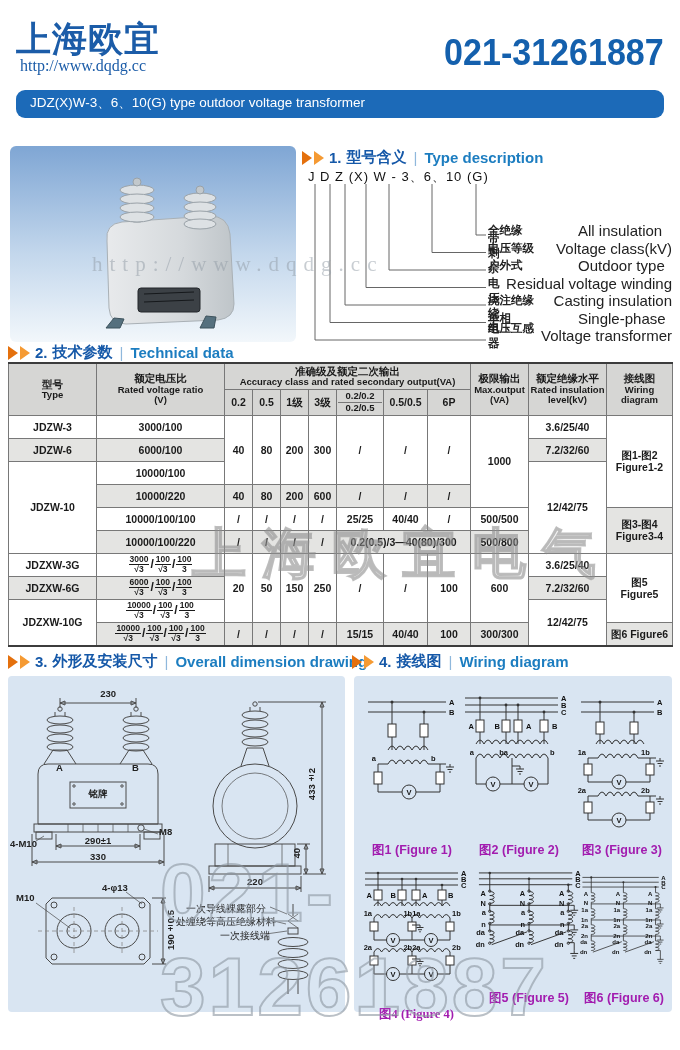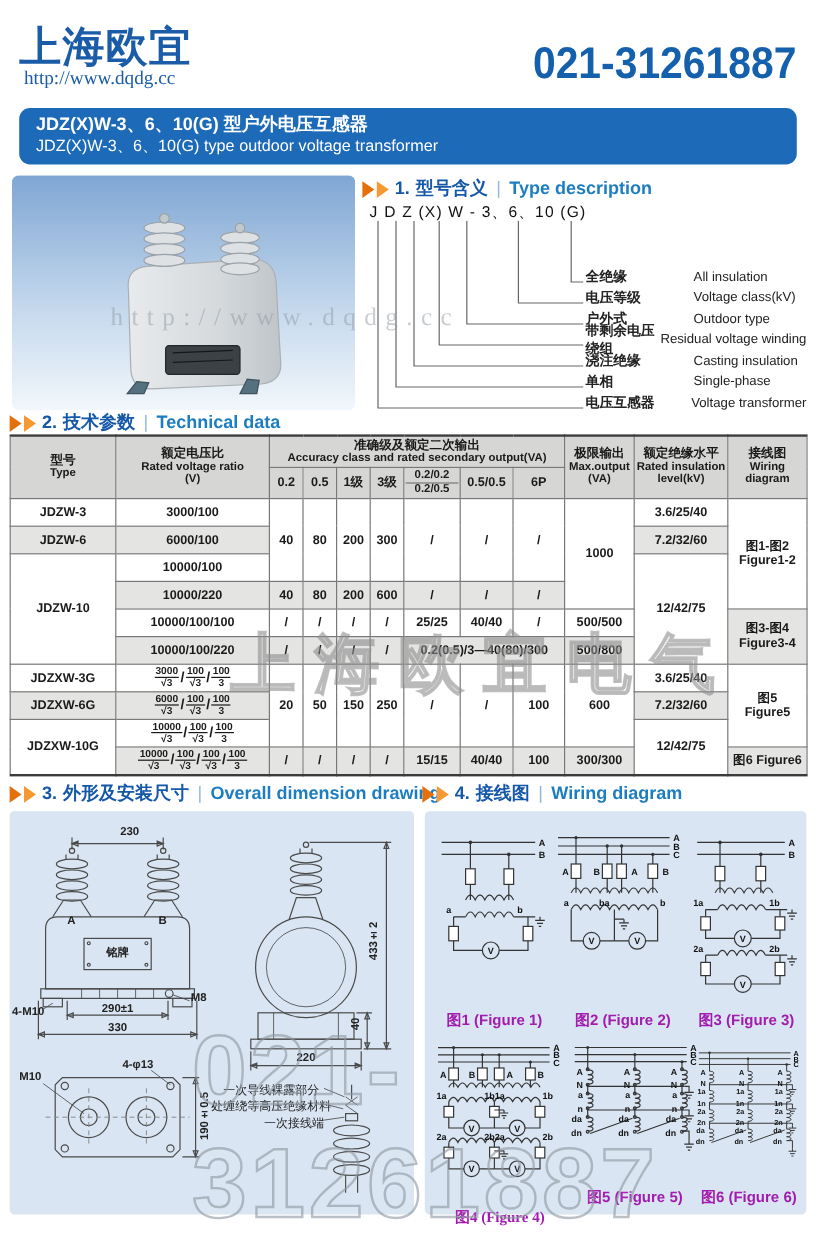--- a/index.html
+++ b/index.html
@@ -20,21 +20,21 @@
   .sec .bar{color:#8fb8dc;font-size:15px;margin:0 2px;}
   .sec .en{font-size:15px;color:#1c7dc0;font-weight:bold;}
   
   .photo-panel{position:absolute;left:10px;top:146px;width:286px;height:196px;border-radius:6px;overflow:hidden;}
   
   .type-code{position:absolute;left:308px;top:168px;font-size:13px;font-weight:normal;color:#111;letter-spacing:1px;}
   #fork-svg{position:absolute;left:300px;top:184px;}
   #fork-labels{position:absolute;left:488px;top:222px;width:184px;}
   .fork-row{display:flex;height:17.5px;align-items:center;}
   .fzh{width:90px;font-size:11.5px;font-weight:bold;color:#222;}
-  .fen{font-size:11px;color:#222;white-space:nowrap;}
+  .fen{font-size:15px;color:#222;white-space:nowrap;}
   
   #tech-table{position:absolute;left:8px;top:362px;width:664px;border-collapse:collapse;table-layout:fixed;
               text-align:center;font-size:10.5px;font-weight:bold;color:#1a1a1a;
               border-top:2px solid #3c3c3c;border-bottom:2px solid #3c3c3c;}
   #tech-table th,#tech-table td{border:1px solid #787878;padding:1px 1px;line-height:1.15;overflow:hidden;}
   #tech-table thead th{background:#d6d6d4;font-weight:bold;}
   #tech-table td{height:20px;background:#fff;}
   #tech-table td.sh{background:#e4e4e2;}
   .hsm{font-size:9.5px;display:block;}
   .sub2 span{display:block;font-size:9.5px;}
@@ -70,21 +70,20 @@
 </head>
 <body>
 
 <div id="page">
 
   <div class="company">上海欧宜</div>
   <div class="website">http://www.dqdg.cc</div>
   <div class="phone">021-31261887</div>
 
   <div class="banner">
-    <div class="l1">JDZ(X)W-3、6、10(G) 型户外电压互感器</div>
     <div class="l2">JDZ(X)W-3、6、10(G) type outdoor voltage transformer</div>
   </div>
 
   <div class="photo-panel">
     <svg width="286" height="196" viewBox="0 0 286 196">
       <defs>
         <linearGradient id="sky" x1="0" y1="0" x2="0" y2="1">
           <stop offset="0" stop-color="#7fa6d4"></stop>
             <stop offset=".55" stop-color="#c3d7ec"></stop>
             <stop offset="1" stop-color="#f2f7fb"></stop>

